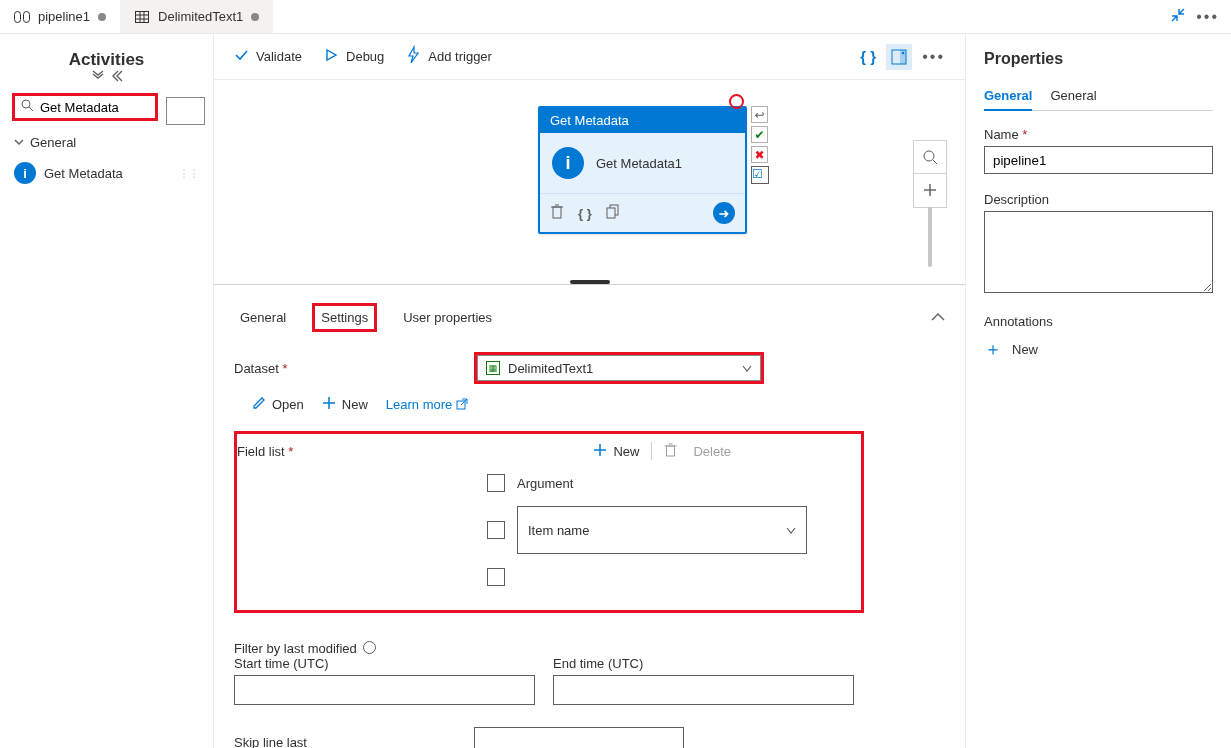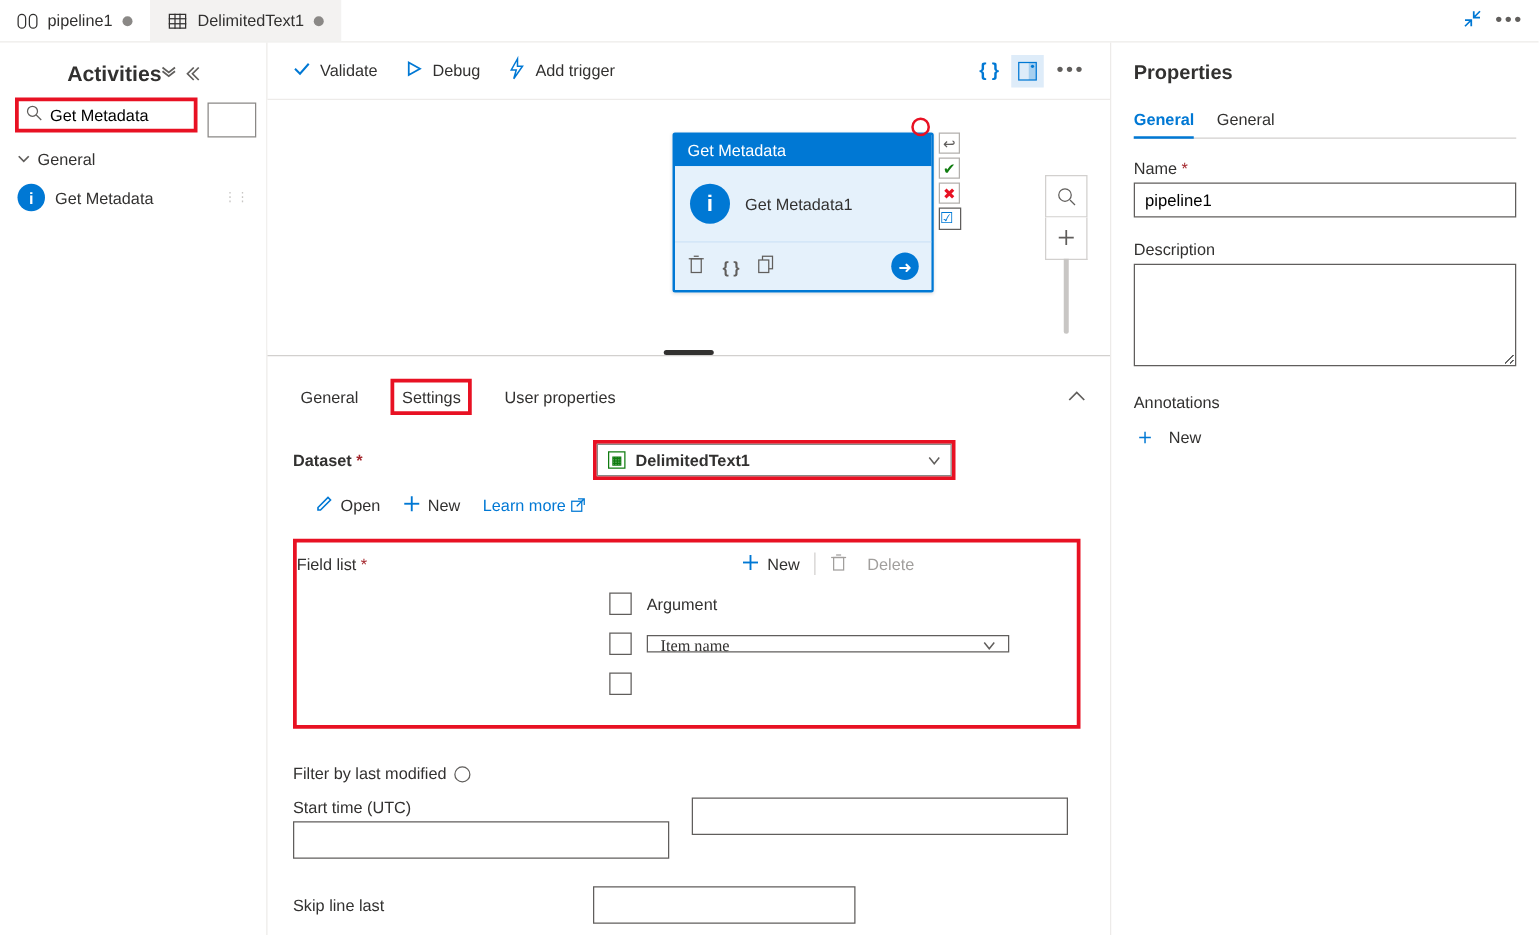--- a/index.html
+++ b/index.html
@@ -36,20 +36,21 @@
 
 .main-area { flex:1; display:flex; min-height:0;}
 .sidebar {
   width: 214px;
   border-right: 1px solid #edebe9;
   padding: 10px 8px;
 }
 .sidebar-head {
   display:flex; align-items:center; justify-content:center;
   margin: 6px 6px 8px 6px;
+  flex-direction: column;
 }
 .sidebar h3 { font-size: 17px; font-weight:600; }
 .sidebar-controls { display:flex; gap:6px; color:#605e5c; }
 .search-box {
   display:flex; align-items:center; gap:6px;
   border: 3px solid #e81123; height: 28px; width: 148px;
   margin: 0 4px 8px 4px; padding: 0 6px;
 }
 .search-box input { border:none; outline:none; width:100%; font-size:13px; }
 .dummy-box { display:inline-block; border:1px solid #8a8886; width:40px; height:28px; margin-left:4px; }
@@ -138,21 +139,21 @@
 }
 .config-panel {
   border-top:1px solid #d2d0ce; padding:8px 20px 60px;
   overflow-y:auto;
   flex:1; min-height:0;
 }
 .cfg-tabs { display:flex; align-items:center; gap:20px; margin:10px 0 20px; }
 .cfg-tab { padding:4px 6px; cursor:pointer; }
 .cfg-tab.active { border:3px solid #e81123; }
 .cfg-collapse { margin-left:auto; color:#605e5c; cursor:pointer; }
-.row { display:flex; align-items:center; margin-bottom:12px;font-weight:bold; }
+.row { display:flex; align-items:center; margin-bottom:12px; }
 .row .label { width:240px; }
 .req::after { content:" *"; color:#a4262c; }
 .select-ds {
   width:290px; border:3px solid #e81123; padding:0; display:flex; align-items:center;
 }
 .select-inner{
   height:26px;border:1px solid #8a8886;flex:1;display:flex;align-items:center;gap:8px;padding:0 8px;
 }
 .select-inner .chev { margin-left:auto; color:#605e5c; }
 .ds-icon {
@@ -169,39 +170,39 @@
 .fl-head { display:flex; align-items:center; }
 .fl-head .title { }
 .fl-actions { display:flex; align-items:center; gap:12px; margin-left:auto; margin-right:130px; }
 .fl-del { color:#a19f9d; display:flex; align-items:center; gap:16px; }
 .divider { width:1px; height:18px; background:#d2d0ce; }
 .arg-row { display:flex; align-items:center; gap:12px; margin-top:14px; margin-left:250px; }
 .chk {
   width:18px;height:18px;border:1px solid #605e5c;display:inline-block;cursor:pointer;
 }
 .dd {
-  width:290px;height:14px;border:1px solid #605e5c;display:flex;padding:0 10px;font-family:Liberation Serif, serif;
+  width:290px;height:48px;border:1px solid #605e5c;display:flex;align-items:center;padding:0 10px;
 }
 .dd .chev { margin-left:auto; color:#605e5c; }
 
 .filter-sec { margin-top:28px; max-width:620px; }
-.filter-label { display:flex; align-items:flex-end; gap:6px; margin-bottom:12px; }
+.filter-label { display:flex; align-items:flex-start; gap:6px; margin-bottom:0; }
 .info-ring { width:13px;height:13px;border:1px solid #605e5c;border-radius:50%;display:inline-block; }
 .time-row { display:flex; gap:18px; }
 .time-col { flex:1; }
 .time-col .tl { margin-bottom:4px; display:block; }
 .txt-in {
   width:100%; height:30px; border:1px solid #605e5c; padding:0 8px;
 }
 .skip-row { display:flex; align-items:center; margin-top:22px; }
 .skip-row .label { width:240px; }
 .skip-row .txt-in { width:210px; }
 
 .props-panel {
-  width:343px; border-left:1px solid #edebe9; padding:16px 18px 0;
+  width:266px; border-left:1px solid #edebe9; padding:16px 18px 0;
 }
 .props-panel h3 { font-size:16px; font-weight:600; margin-bottom:14px; }
 .prop-tabs { display:flex; gap:18px; border-bottom:1px solid #d2d0ce; margin-bottom:16px;}
 .prop-tab { padding:6px 0; cursor:pointer; }
 .prop-tab.active { color:#0078d4; border-bottom:2px solid #0078d4; margin-bottom:-1px; font-weight:600;}
 .field-block { margin-bottom:18px; }
 .field-block .fl { display:block; margin-bottom:4px; }
 .name-input { width:100%; height:28px; border:1px solid #605e5c; padding:0 8px; }
 .desc-ta {
   width:100%; height:82px; border:1px solid #605e5c; resize:both; padding:6px 8px;
@@ -495,20 +496,21 @@
           <div class="filter-label">
             <span>Filter by last modified</span>
             <span class="info-ring"></span>
           </div>
           <div class="time-row">
             <div class="time-col">
               <span class="tl">Start time (UTC)</span>
               <input class="txt-in" style="">
             </div>
             <div class="time-col">
+              <span class="tl">End time (UTC)</span>
               <input class="txt-in" style="">
             </div>
           </div>
         </div>
 
         <div class="skip-row">
           <span class="label">Skip line last</span>
           <input class="txt-in" style="">
         </div>
       </div>

